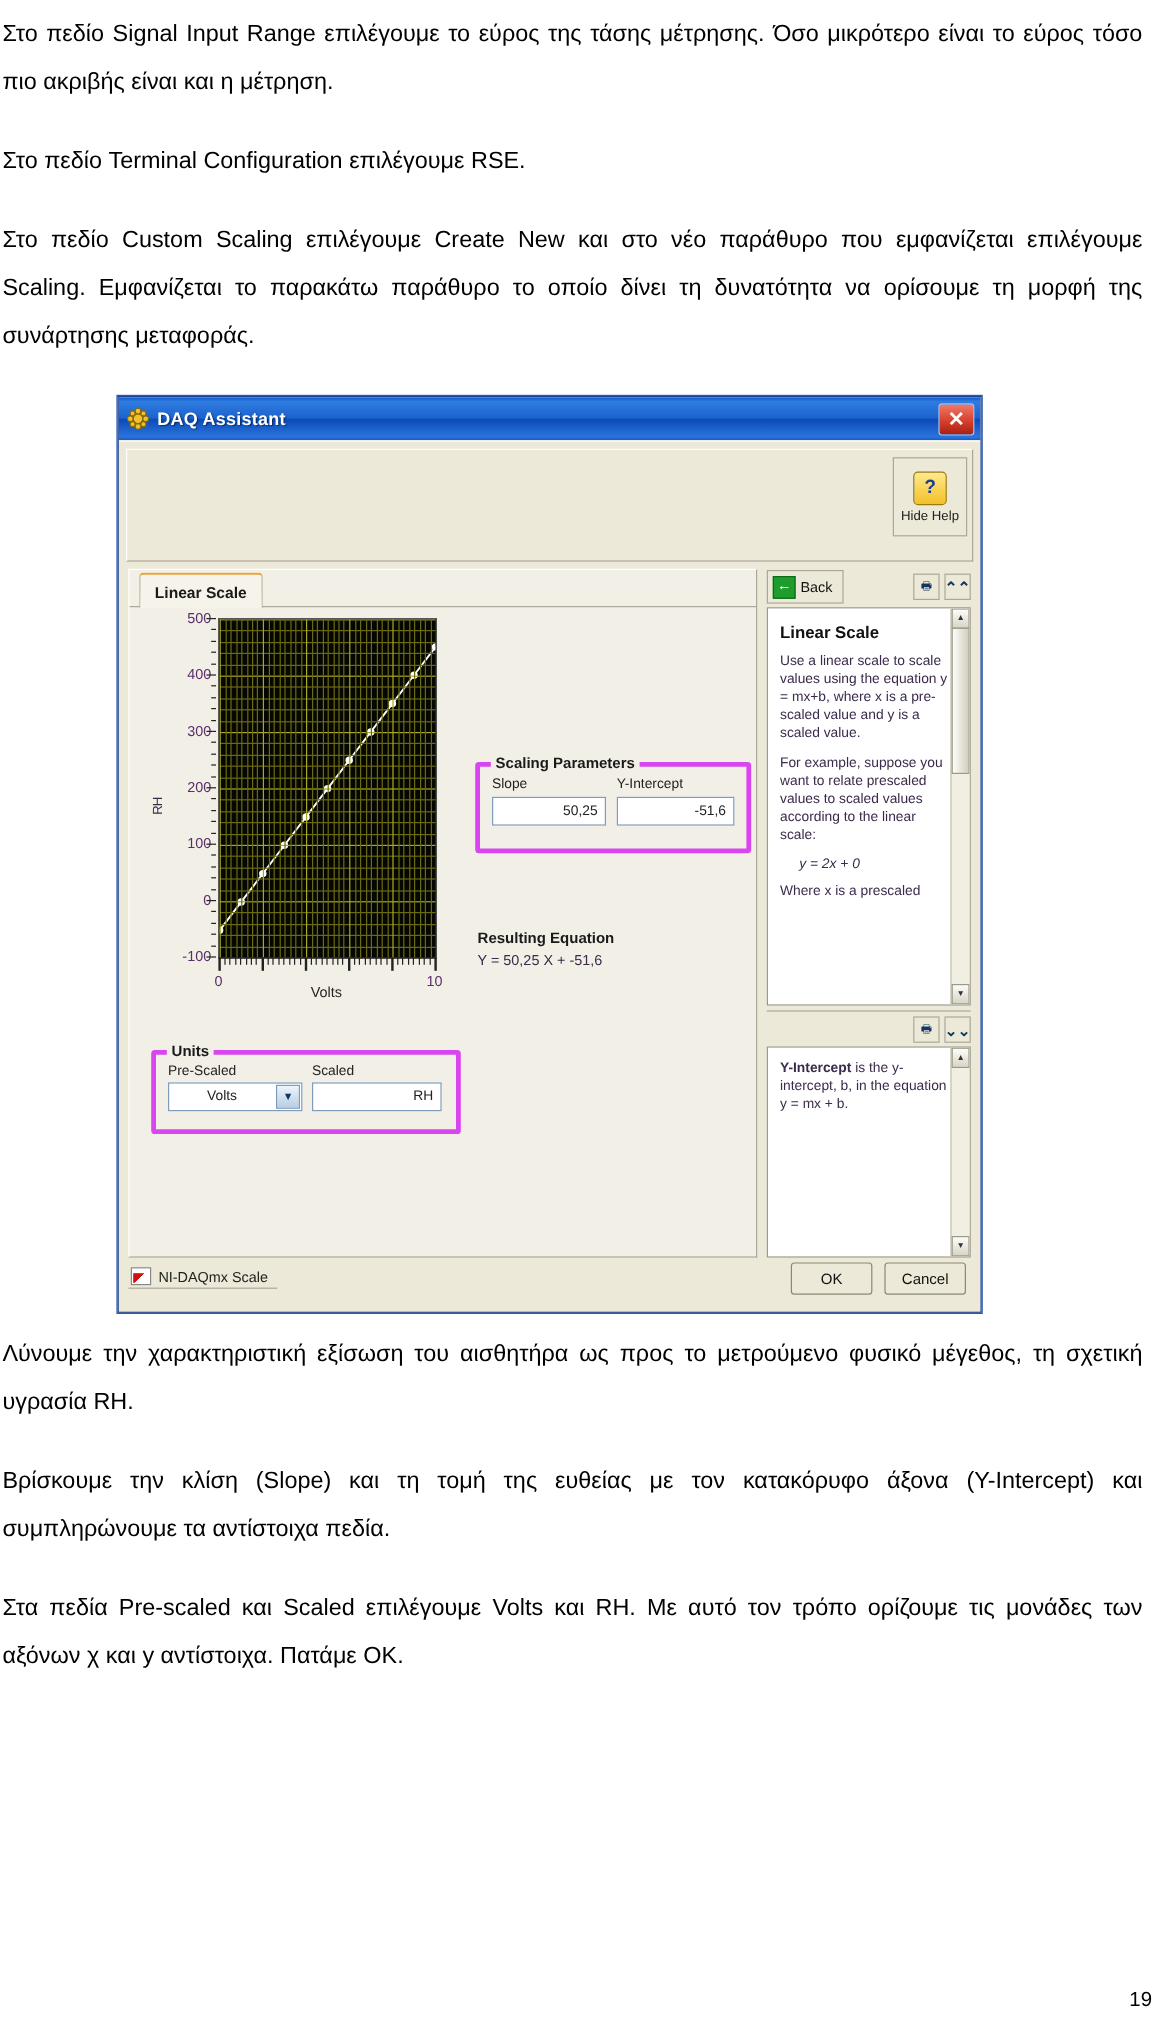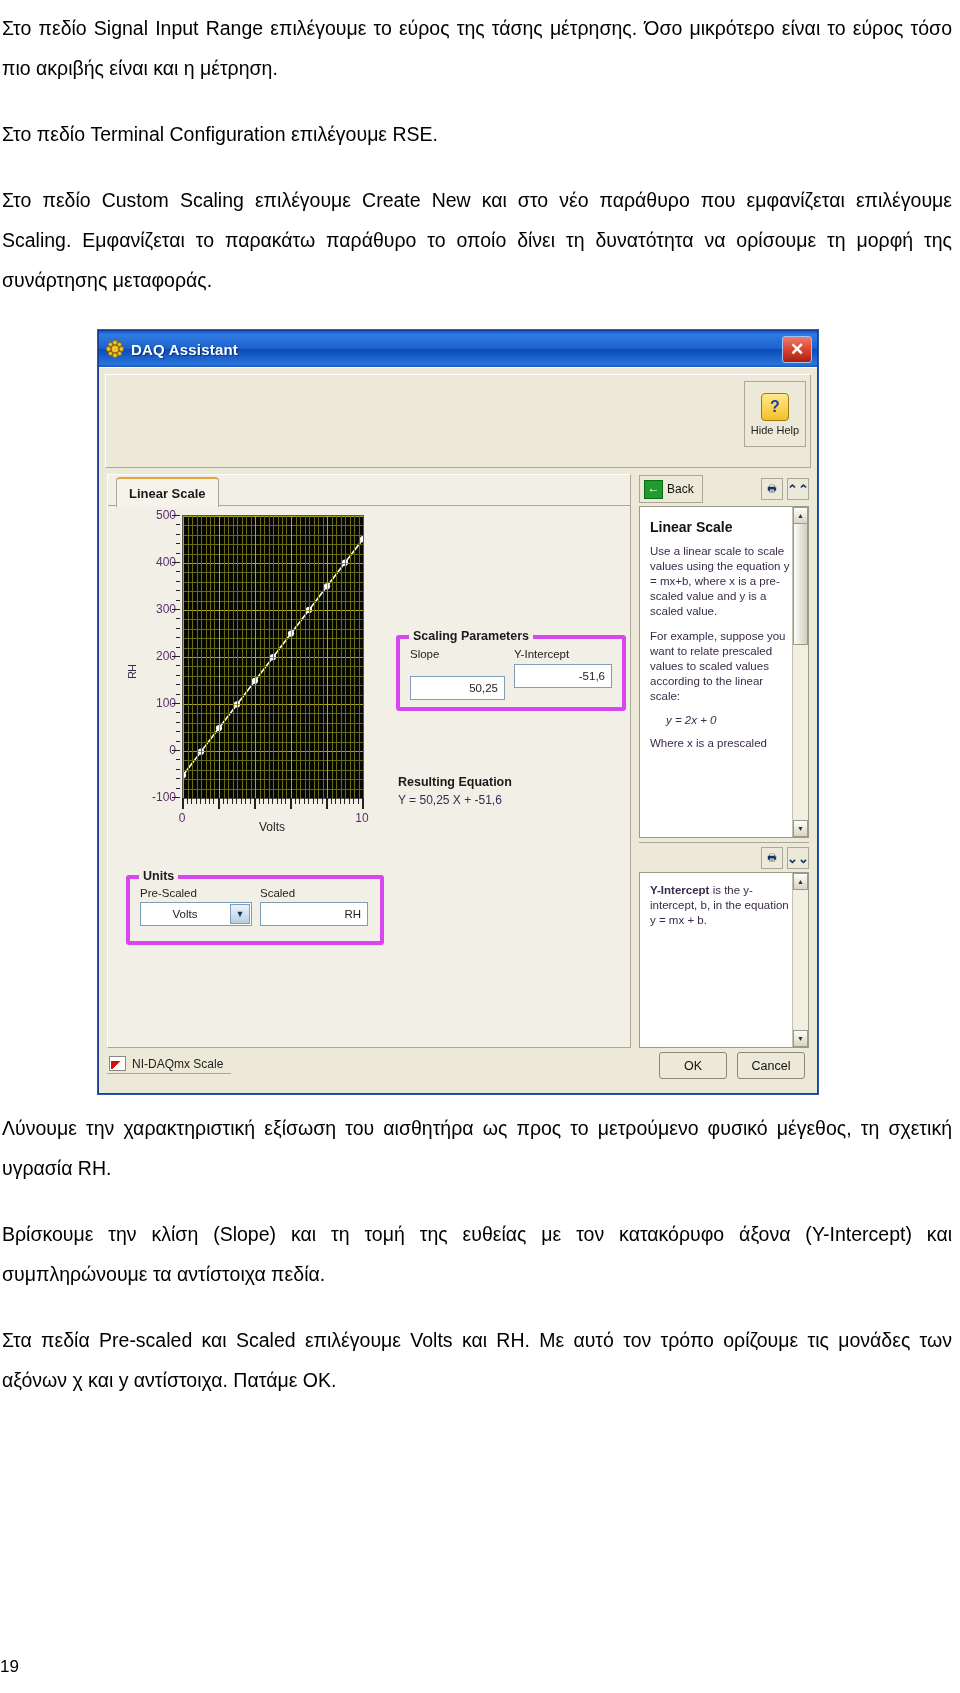--- a/index.html
+++ b/index.html
@@ -296,21 +296,21 @@
   .dlg-btn{
     width:66px;height:25px;
     background:#ece9d8;border:1px solid #8b8878;
     border-radius:3px;
     display:flex;align-items:center;justify-content:center;
     font-size:12.5px;color:#111;
   }
 
   .page-number{
     position:absolute;left:0;right:0;bottom:16px;
-    text-align:left;font-size:17px;color:#000;
+    text-align:right;font-size:17px;color:#000;
   }
 </style>
 </head>
 <body>
 
 <div class="page">
 
   <div class="doc-text" id="text-top" style="top:8px;">
     <p class="tpara just-full"><span>Στο πεδίο </span><b>Signal Input Range</b><span> επιλέγουμε το εύρος της τάσης μέτρησης. Όσο μικρότερο είναι το εύρος τόσο πιο ακριβής είναι και η μέτρηση.</span></p>
     <p class="tpara just-full" style="margin-top:26px;"><span>Στο πεδίο </span><b>Terminal Configuration</b><span> επιλέγουμε </span><b>RSE</b><span>.</span></p>
@@ -541,21 +541,21 @@
           <div style="position:absolute;left:130px;top:8px;width:108px;">
             <div class="field-label">Scaled</div>
             <div class="tbox" style="margin-top:3px;">RH</div>
           </div>
         </div>
 
         <div class="group scaling-group">
           <span class="legend">Scaling Parameters</span>
           <div style="position:absolute;left:10px;top:9px;width:95px;">
             <div class="field-label">Slope</div>
-            <div class="tbox" style="margin-top:16px;">50,25</div>
+            <div class="tbox" style="margin-top:4px;">50,25</div>
           </div>
           <div style="position:absolute;left:114px;top:9px;width:98px;">
             <div class="field-label">Y-Intercept</div>
             <div class="tbox" style="margin-top:4px;">-51,6</div>
           </div>
         </div>
 
         <div class="res-eq-title">Resulting Equation</div>
         <div class="res-eq-body">Y = 50,25 X + -51,6</div>
       </div>

